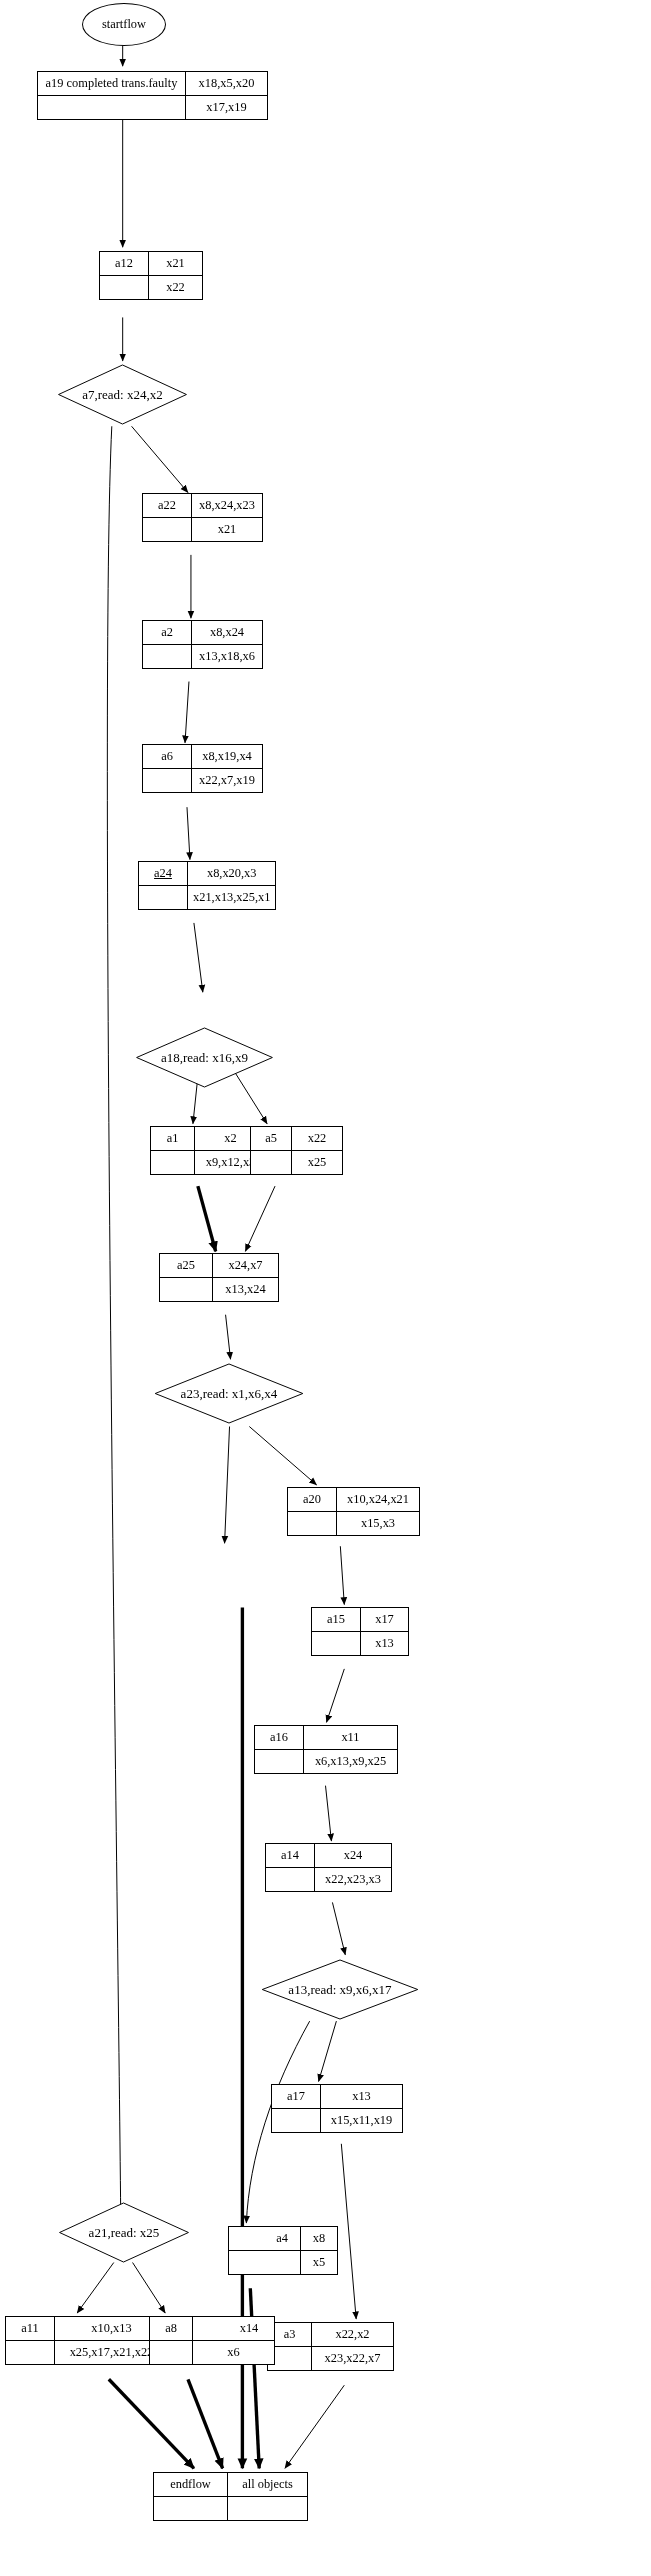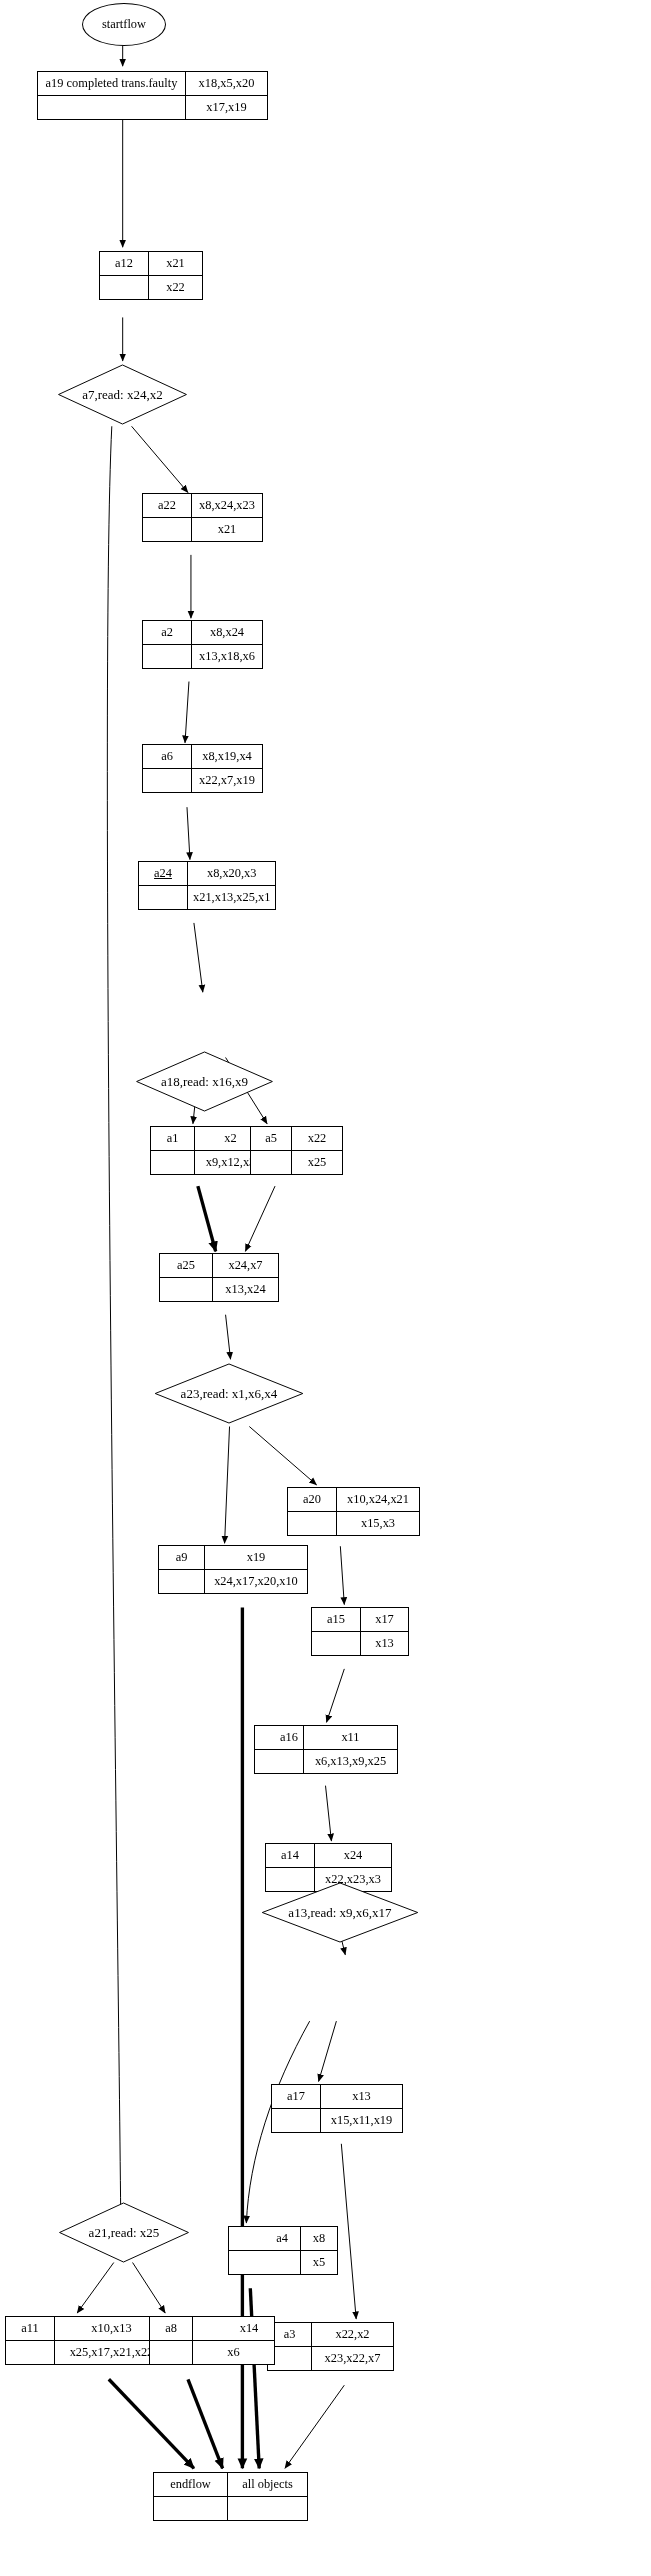--- a/index.html
+++ b/index.html
@@ -223,21 +223,21 @@
       <td style="width:38px;text-decoration:underline;">a24</td>
       <td style="width:77px;">x8,x20,x3</td>
     </tr>
     <tr>
       <td class="blank"></td>
       <td>x21,x13,x25,x1</td>
     </tr>
   </tbody>
     </table>
 
-  <div class="diamond" style="left:135px;top:1051px;width:139px;height:61px;">
+  <div class="diamond" style="left:135px;top:1027px;width:139px;height:61px;">
     <svg width="139" height="61" viewBox="0 0 140 62">
         <polygon points="70,1 139,31 70,61 1,31" fill="#fff" stroke="#000" stroke-width="1"></polygon>
       </svg>
     <div class="dlabel">
         <span>a18,read: x16,x9</span>
       </div>
   </div>
 
   <table class="rec node" style="left:150px;top:1126px;">
     <tbody>
@@ -293,50 +293,38 @@
       <td style="width:38px;">a20</td>
       <td style="width:72px;">x10,x24,x21</td>
     </tr>
     <tr>
       <td class="blank"></td>
       <td>x15,x3</td>
     </tr>
   </tbody>
     </table>
 
-  <table class="rec node" style="left:158px;top:1545px;">
-    <tbody>
-        <tr>
-      <td style="width:35px;">a9</td>
-      <td style="width:92px;">x19</td>
-    </tr>
-    <tr>
-      <td class="blank"></td>
-      <td>x24,x17,x20,x10</td>
-    </tr>
-  </tbody>
-    </table>
 
   <table class="rec node" style="left:311px;top:1607px;">
     <tbody>
         <tr>
       <td style="width:38px;">a15</td>
       <td style="width:37px;">x17</td>
     </tr>
     <tr>
       <td class="blank"></td>
       <td>x13</td>
     </tr>
   </tbody>
     </table>
 
   <table class="rec node" style="left:254px;top:1725px;">
     <tbody>
         <tr>
-      <td style="width:38px;text-align:right;">a16</td>
+      <td style="width:38px;">a16</td>
       <td style="width:83px;">x11</td>
     </tr>
     <tr>
       <td class="blank"></td>
       <td>x6,x13,x9,x25</td>
     </tr>
   </tbody>
     </table>
 
   <table class="rec node" style="left:265px;top:1843px;">
@@ -345,21 +333,21 @@
       <td style="width:38px;">a14</td>
       <td style="width:66px;">x24</td>
     </tr>
     <tr>
       <td class="blank"></td>
       <td>x22,x23,x3</td>
     </tr>
   </tbody>
     </table>
 
-  <div class="diamond" style="left:261px;top:1882px;width:158px;height:61px;">
+  <div class="diamond" style="left:261px;top:1959px;width:158px;height:61px;">
     <svg width="158" height="61" viewBox="0 0 160 62">
         <polygon points="80,1 159,31 80,61 1,31" fill="#fff" stroke="#000" stroke-width="1"></polygon>
       </svg>
     <div class="dlabel">
         <span>a13,read: x9,x6,x17</span>
       </div>
   </div>
 
   <table class="rec node" style="left:271px;top:2084px;">
     <tbody>

